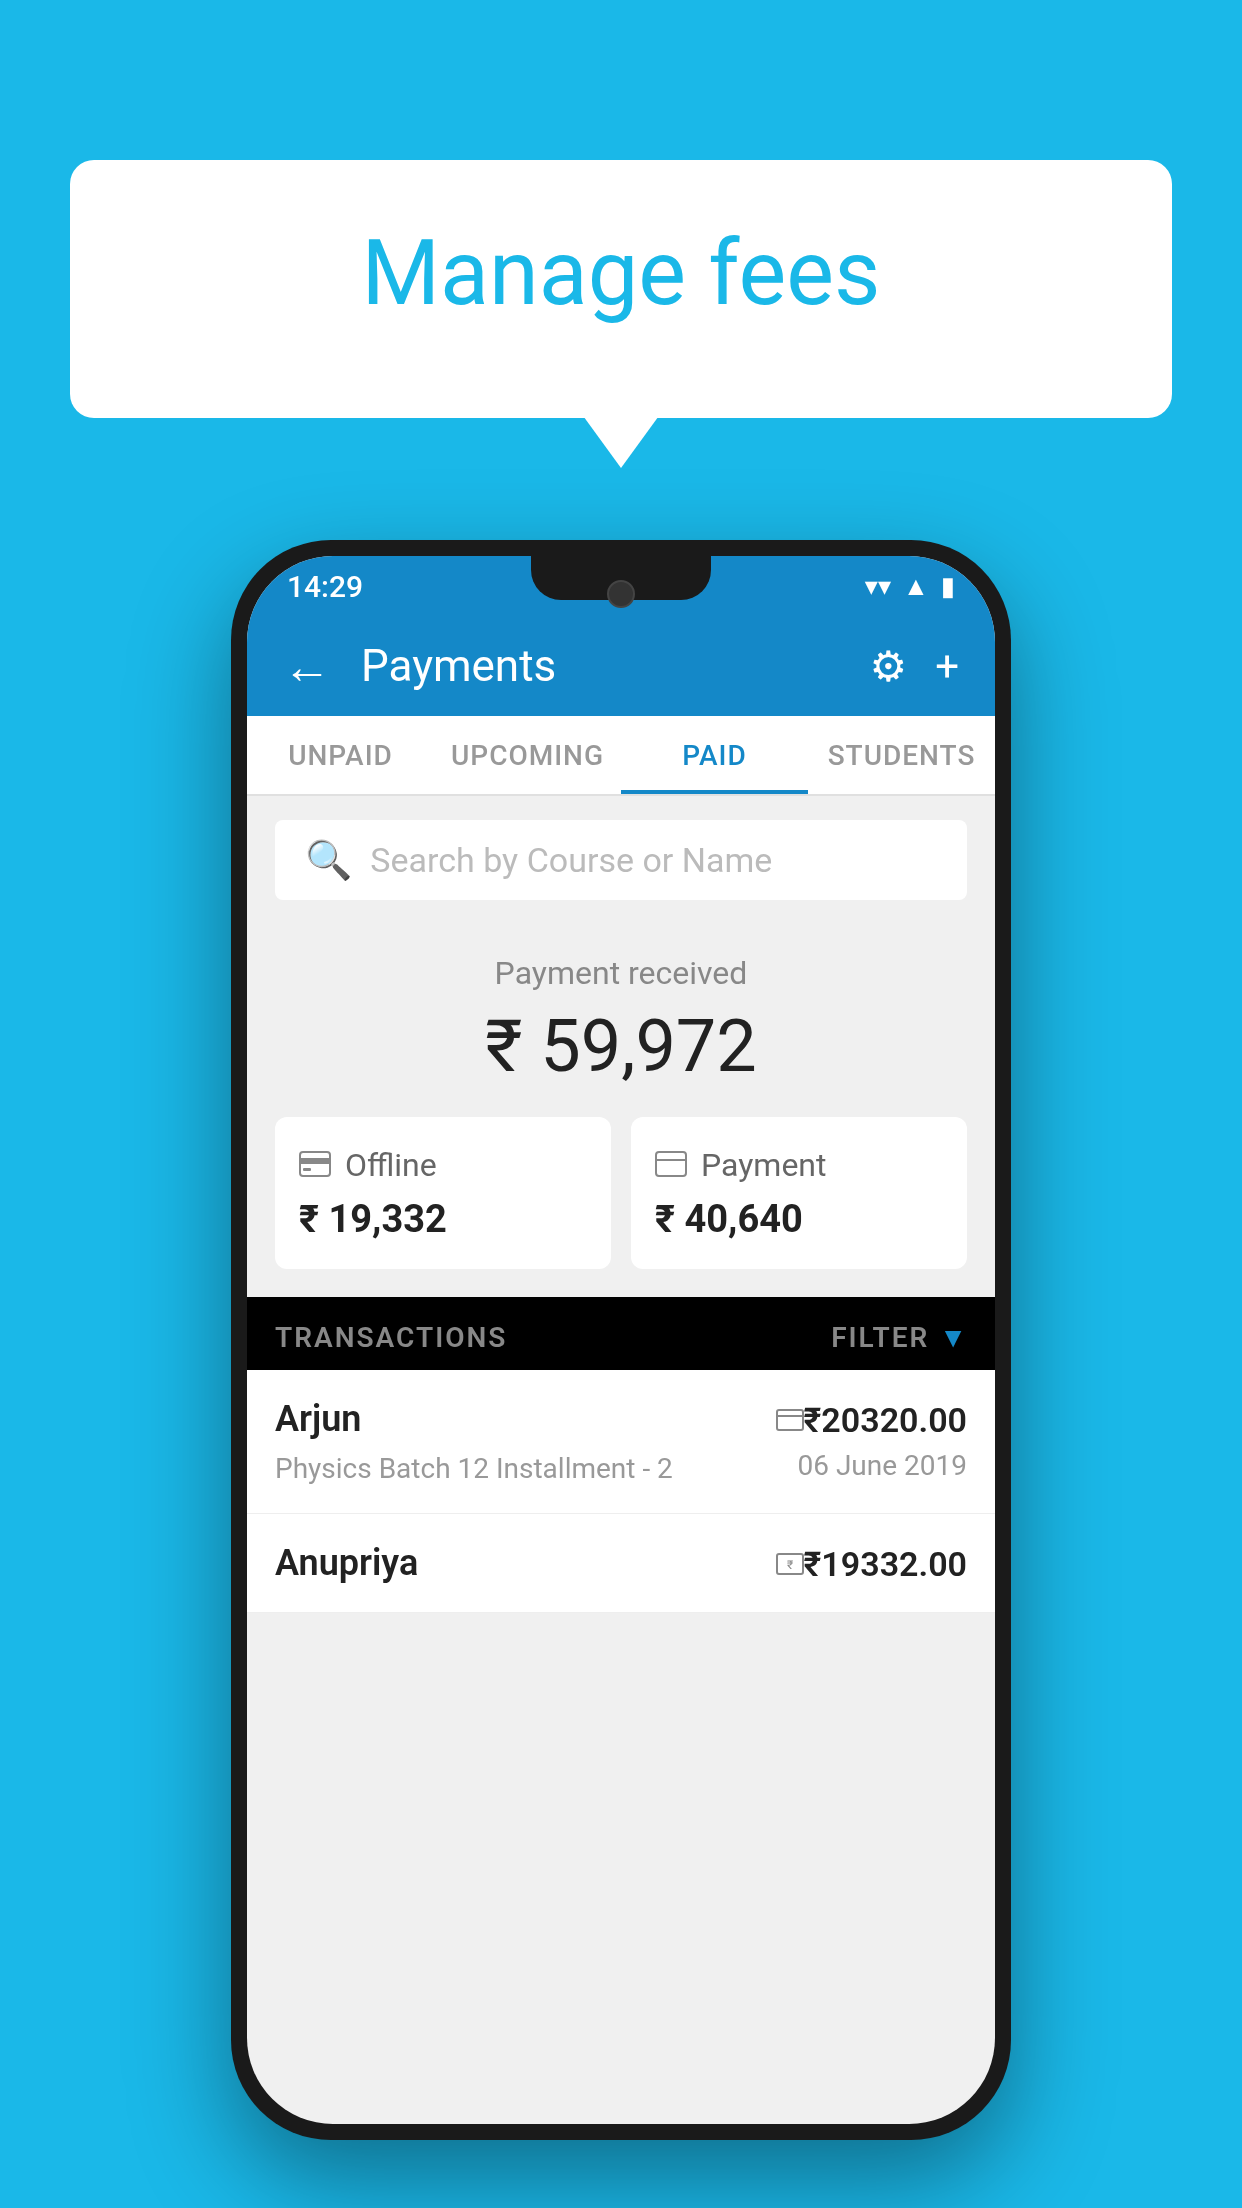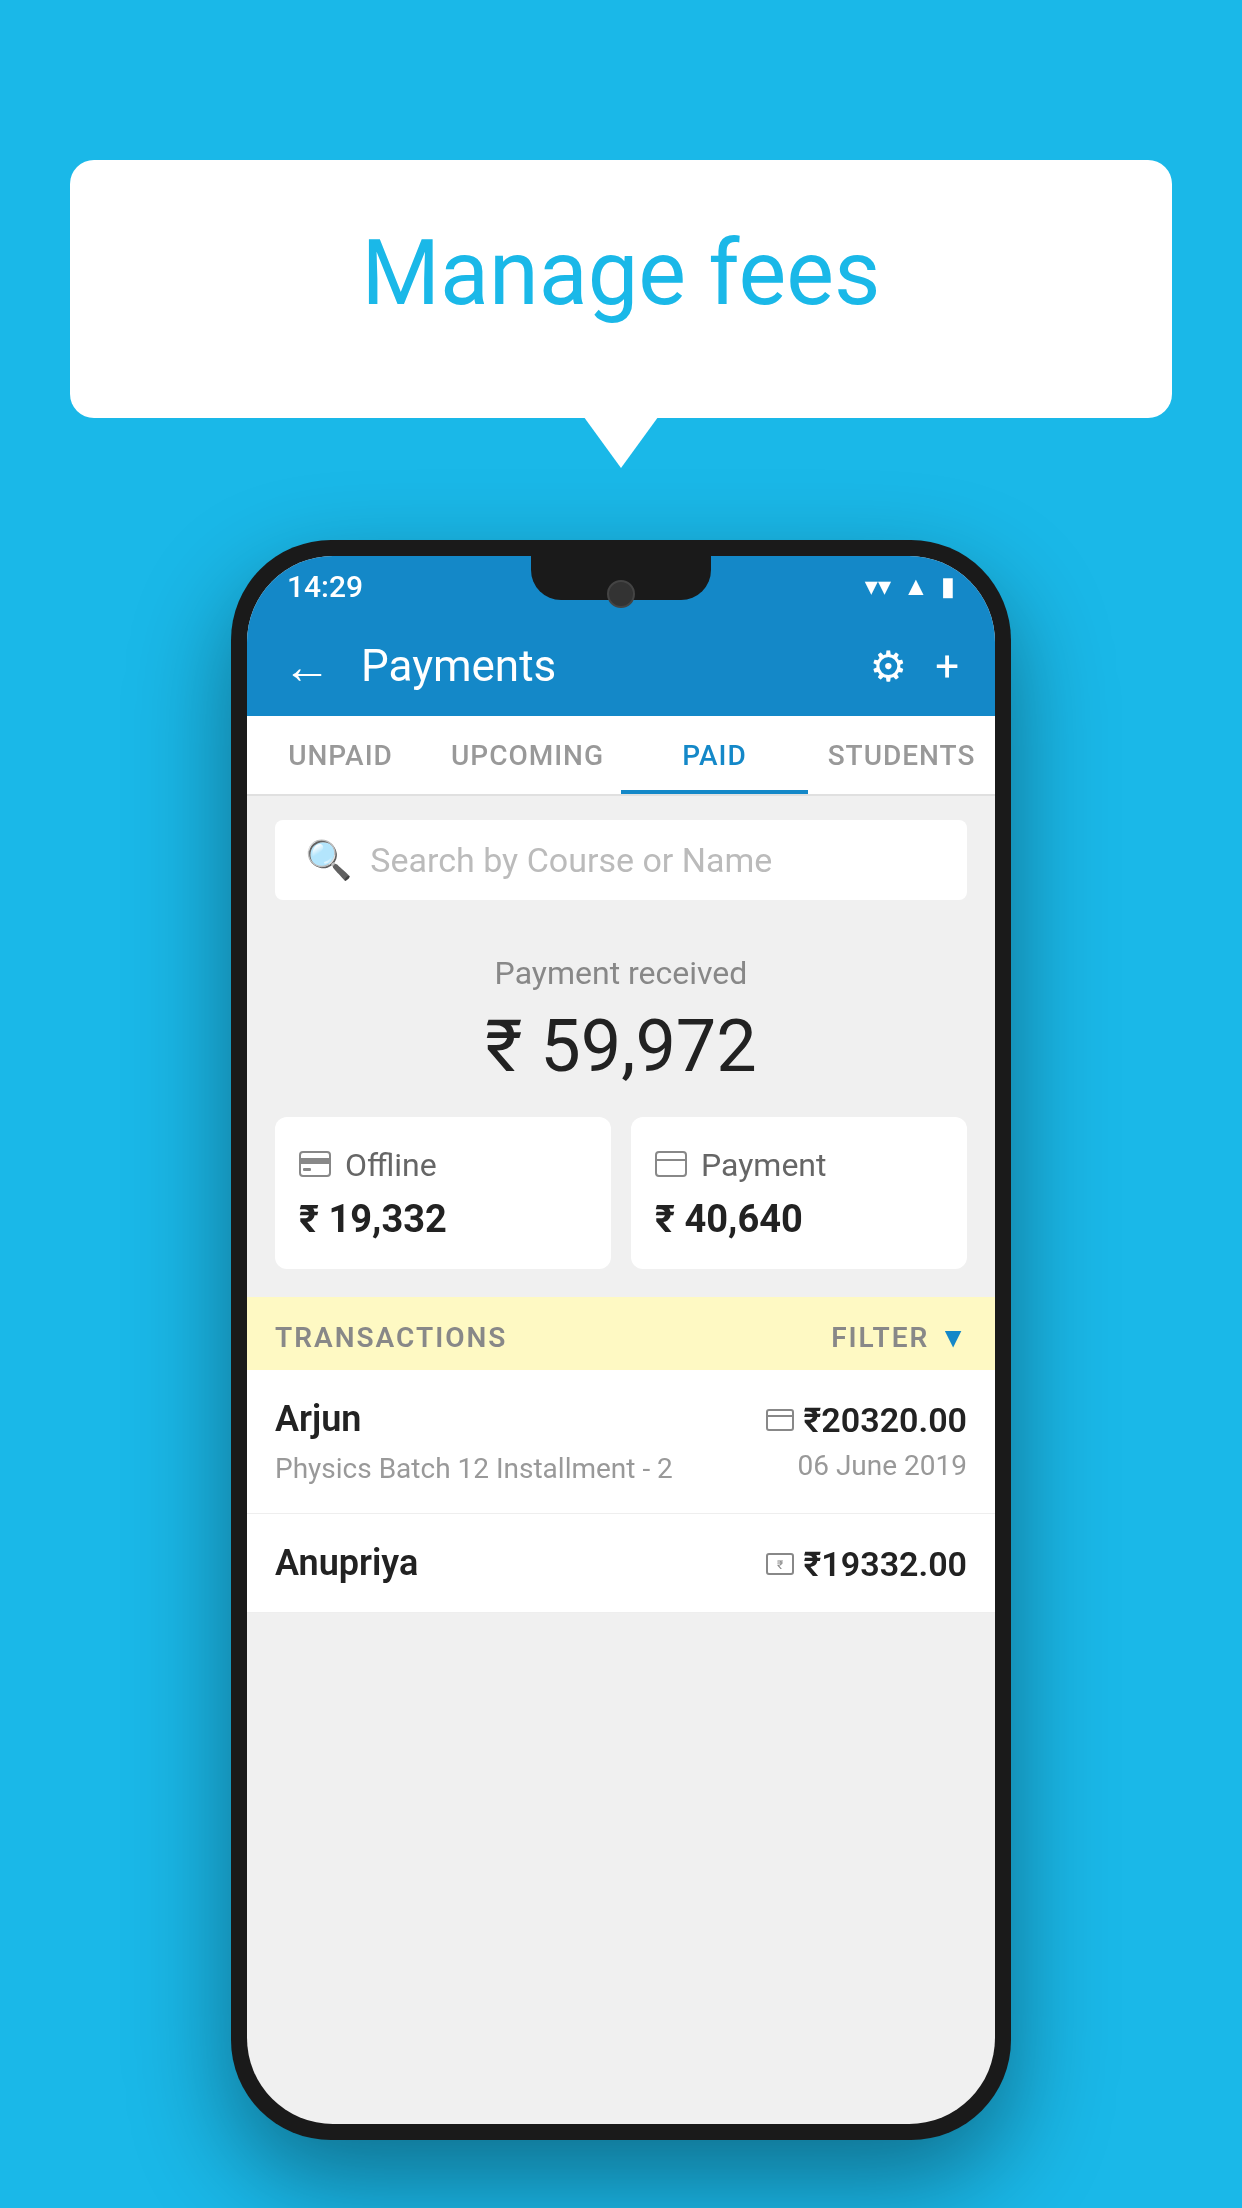--- a/index.html
+++ b/index.html
@@ -255,21 +255,21 @@
     }
     .payment-card-amount {
       font-size: 38px;
       font-weight: 700;
       color: #222;
       padding-left: 0;
     }
 
     
     .transactions-header {
-      background: #fef9c3;
+      background: #000000;
       display: flex;
       align-items: center;
       justify-content: space-between;
       padding: 24px 28px 16px;
     }
     .transactions-label {
       font-size: 28px;
       font-weight: 600;
       color: #888;
       letter-spacing: 2px;
@@ -306,21 +306,20 @@
       align-items: flex-end;
     }
     .transaction-name {
       font-size: 36px;
       font-weight: 600;
       color: #222;
     }
     .transaction-amount-container {
       display: flex;
       align-items: center;
-      gap: 10px;
     }
     .transaction-amount-icon {
       font-size: 30px;
       color: #888;
     }
     .transaction-amount {
       font-size: 34px;
       font-weight: 600;
       color: #222;
     }

